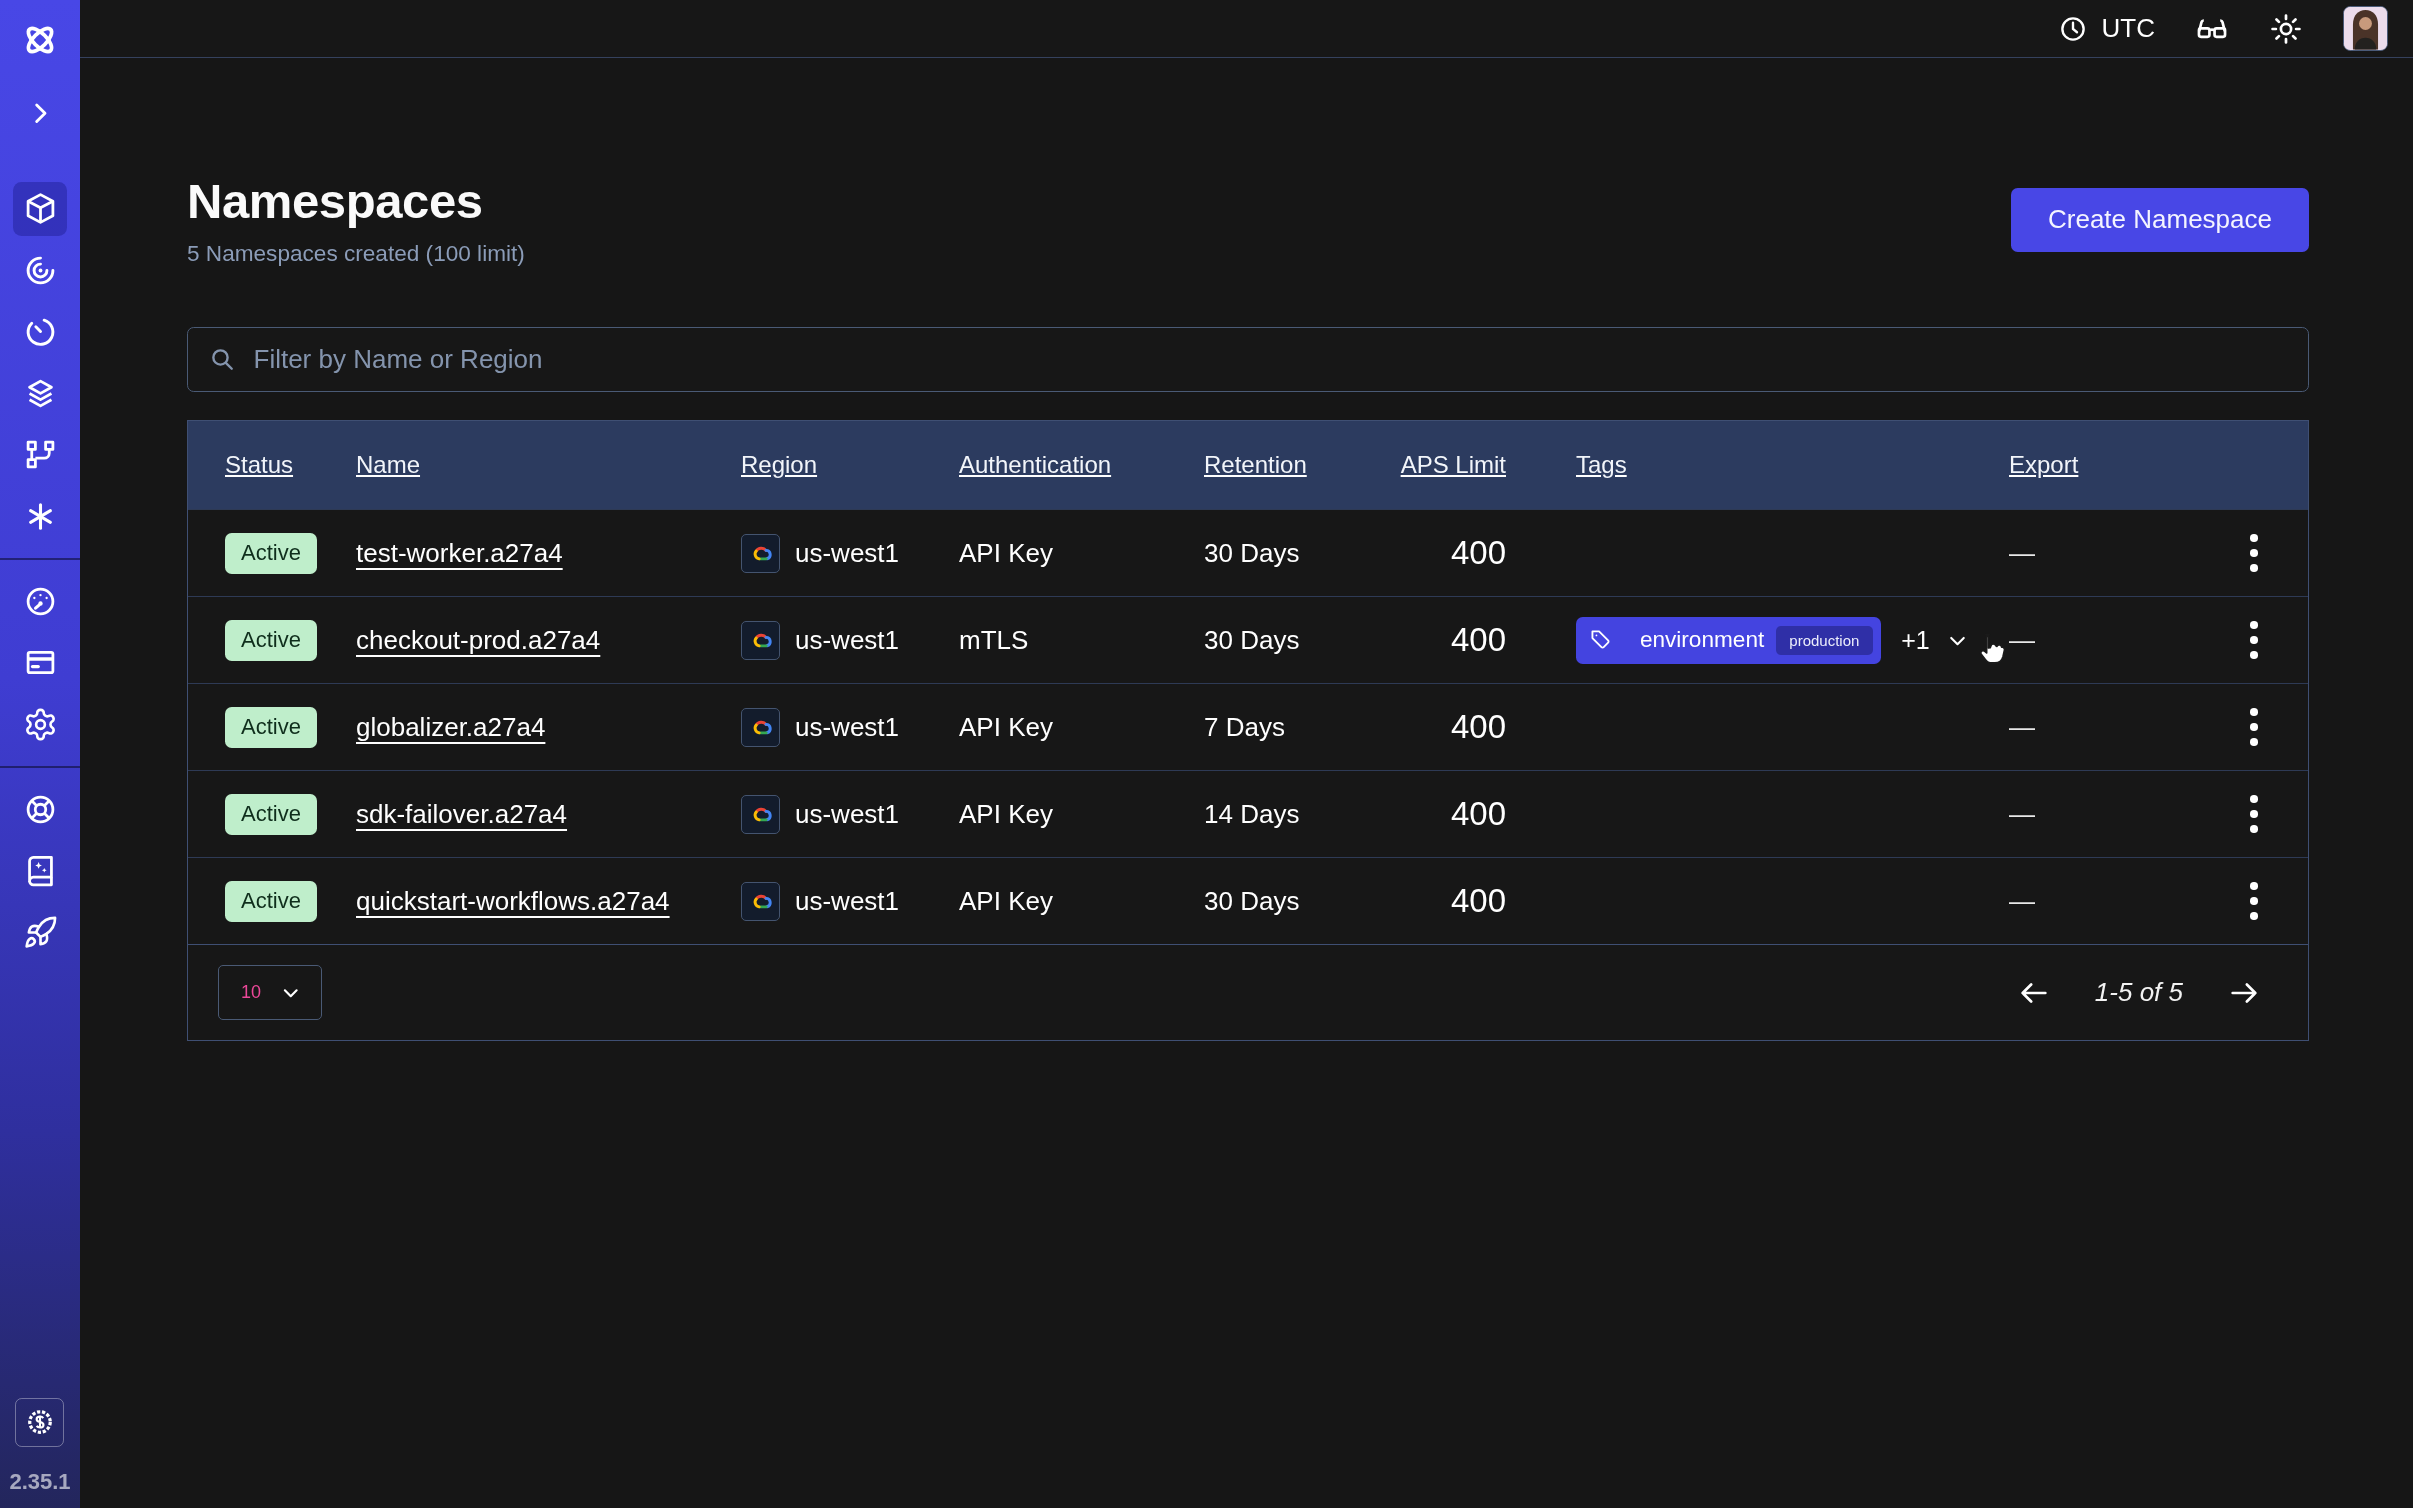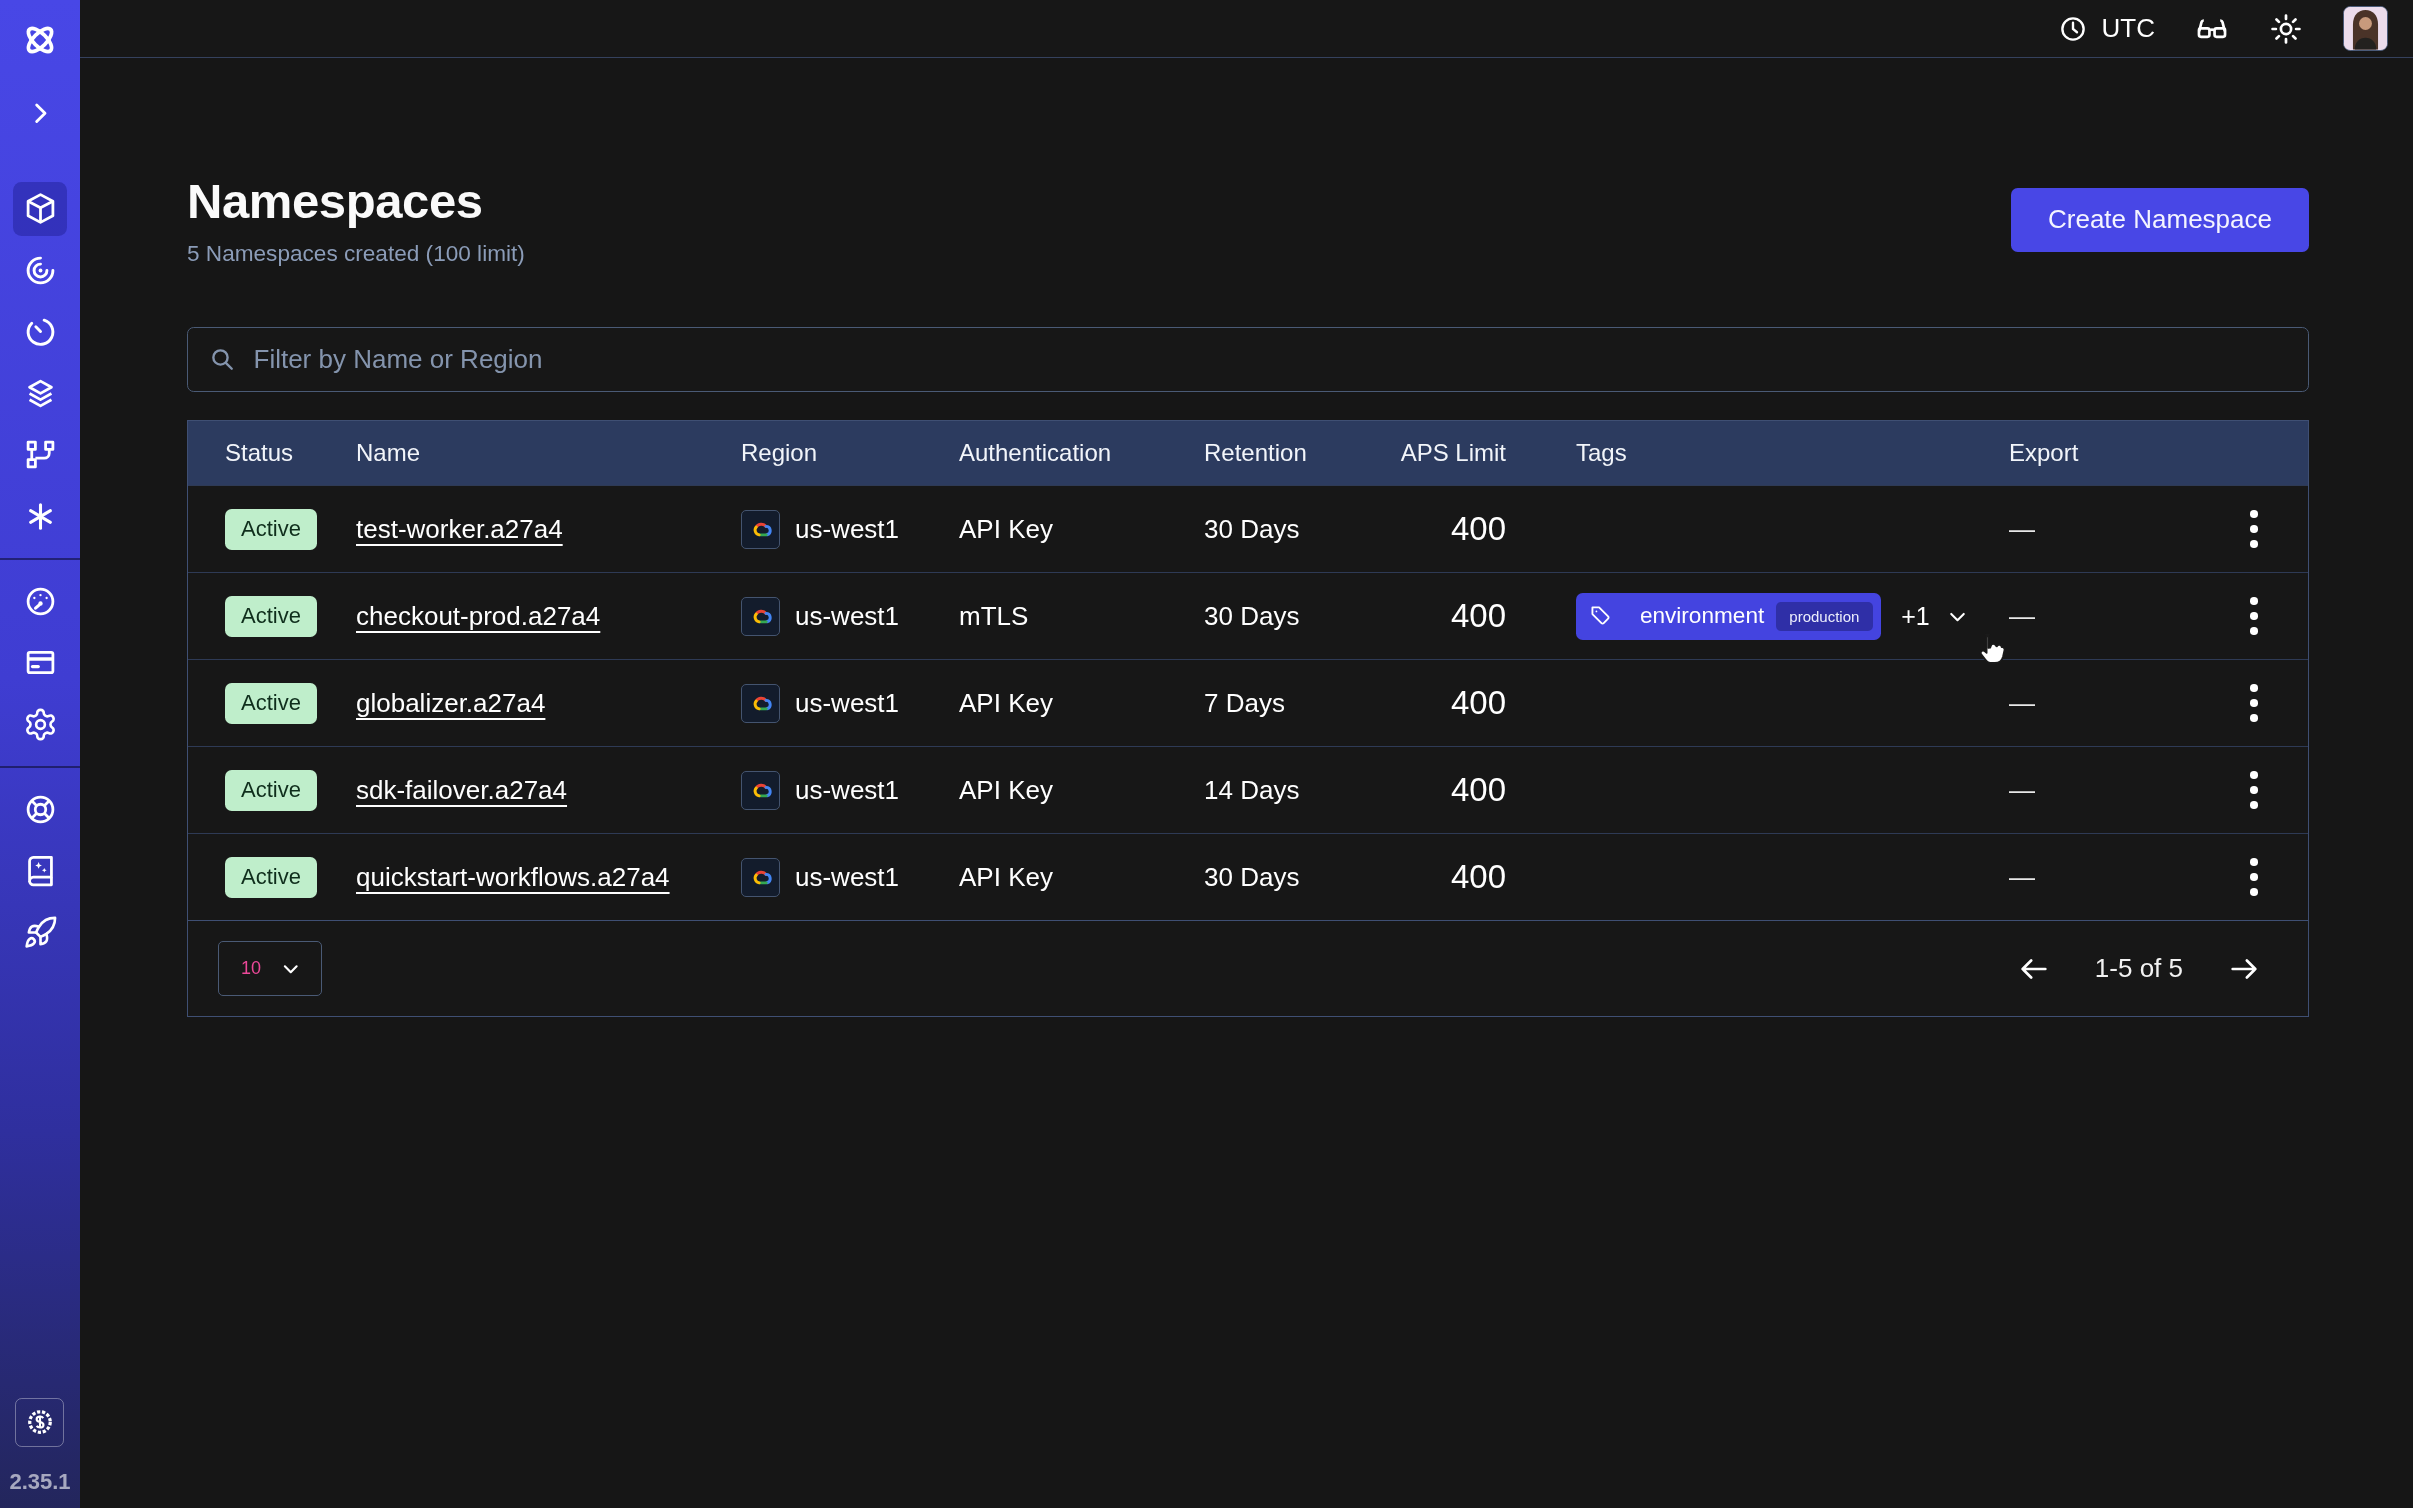--- a/index.html
+++ b/index.html
@@ -76,21 +76,21 @@
   }
   .search-wrap input::placeholder { color: #8494ad; }
 
   
   .table { margin-top: 28.5px; border: 1.7px solid #3f4f73; background: #171717; }
   .tgrid {
     display: grid;
     grid-template-columns: 168px 385px 218px 245px 191px 111px 503px 191px 1fr;
     align-items: center;
   }
-  .thead { background: #2c3b5f; height: 64px; }
+  .thead { background: #2c3b5f; height: 88px; text-decoration: underline; }
   .thead .cell { font-size: 24px; font-weight: 500; color: #f2f5fa; }
   .cell { padding-left: 0; }
   .cell.first { padding-left: 37px; }
   .cell.tags-col { padding-left: 70px; }
   .cell.num-col { text-align: right; }
   .trow { height: 87px; border-top: 1.7px solid #2e3a55; font-size: 26px; }
   .status-badge {
     display: inline-block; background: #bfeecb; color: #0f2e1c;
     font-size: 22px; padding: 7.5px 16px; border-radius: 6.7px;
   }
@@ -123,21 +123,21 @@
     display: flex; align-items: center; justify-content: space-between;
     padding: 0 47px 0 30px;
   }
   .page-size {
     display: flex; align-items: center; gap: 18.4px;
     border: 1.7px solid #4a5a75; border-radius: 5px; height: 55px; padding: 0 18.4px 0 22px;
     cursor: pointer;
   }
   .page-size-value { font-size: 18px; color: #ec4899; }
   .page-range-group { display: flex; align-items: center; gap: 44px; }
-  .page-range { font-size: 26px; color: #f2f2f2; }
+  .page-range { font-size: 26px; color: #f2f2f2; font-style: italic; }
   .page-arrow { cursor: pointer; display: flex; }
 
   
   .cursor-overlay { position: absolute; left: 1971px; top: 630px; z-index: 50; pointer-events: none; }
 </style>
 </head>
 <body>
 
 <aside class="sidebar">
   <div class="side-logo">

